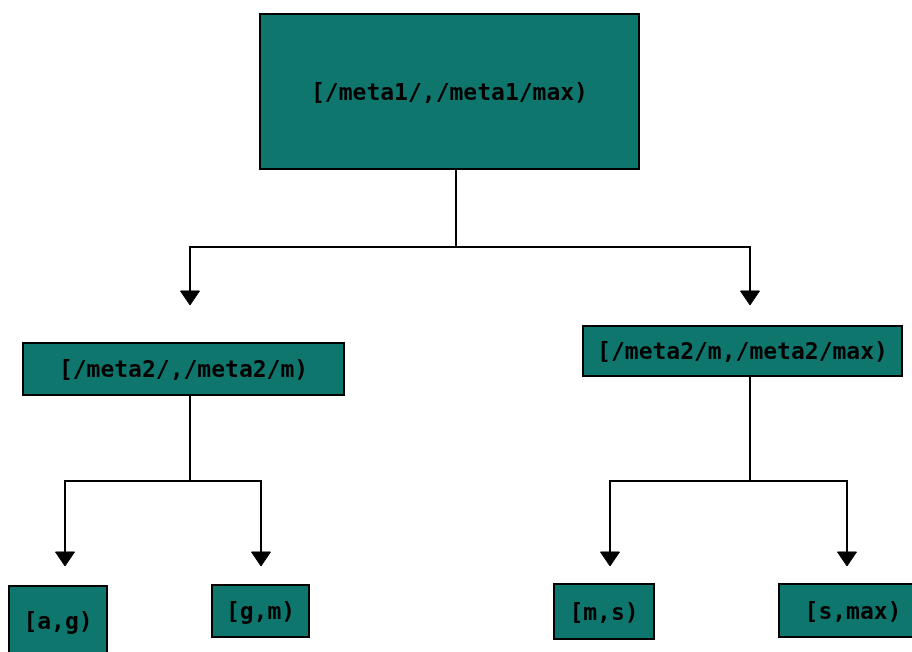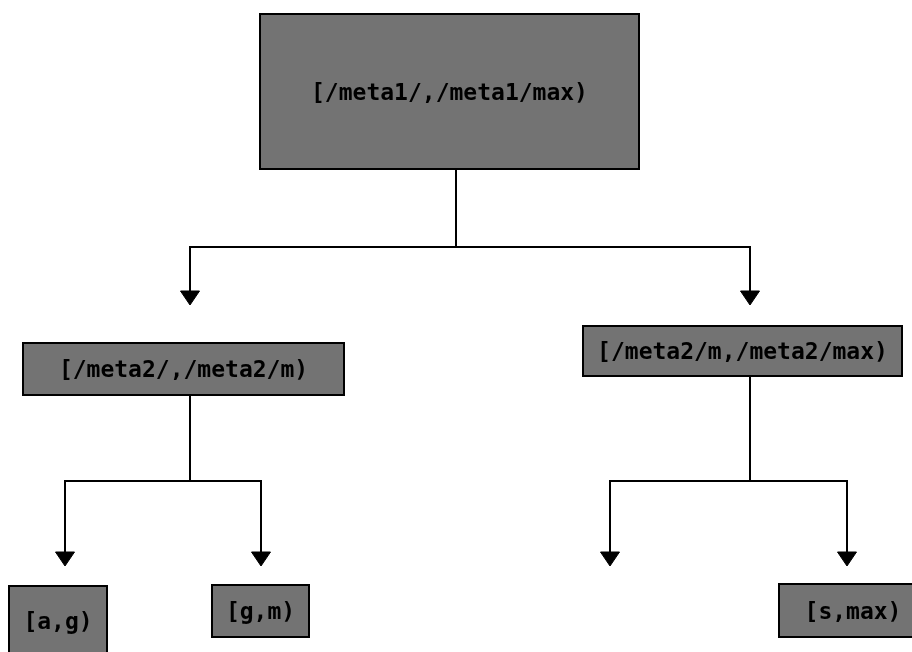--- a/index.html
+++ b/index.html
@@ -28,21 +28,21 @@
   }
   .edges polygon {
     fill: #000000;
     stroke: #000000;
     stroke-width: 1;
   }
   .node {
     position: absolute;
     box-sizing: border-box;
     border: 2px solid #000000;
-    background: #737373;
+    background: #0f766e;
     display: flex;
     align-items: center;
     justify-content: center;
     font-weight: bold;
     font-size: 23px;
     color: #000000;
     white-space: nowrap;
   }
   .node-root  { left: 259px; top: 13px;  width: 381px; height: 157px; }
   .node-l     { left: 22px;  top: 323px; width: 323px; height: 54px; margin-top: 19px;  }
@@ -94,18 +94,21 @@
   </div>
 
   <div class="node node-ll">
     <span>[a,g)</span>
   </div>
 
   <div class="node node-lr">
     <span>[g,m)</span>
   </div>
 
+  <div class="node node-rl">
+    <span>[m,s)</span>
+  </div>
 
   <div class="node node-rr">
     <span>[s,max)</span>
   </div>
 
 </div>
 
 </body></html>

